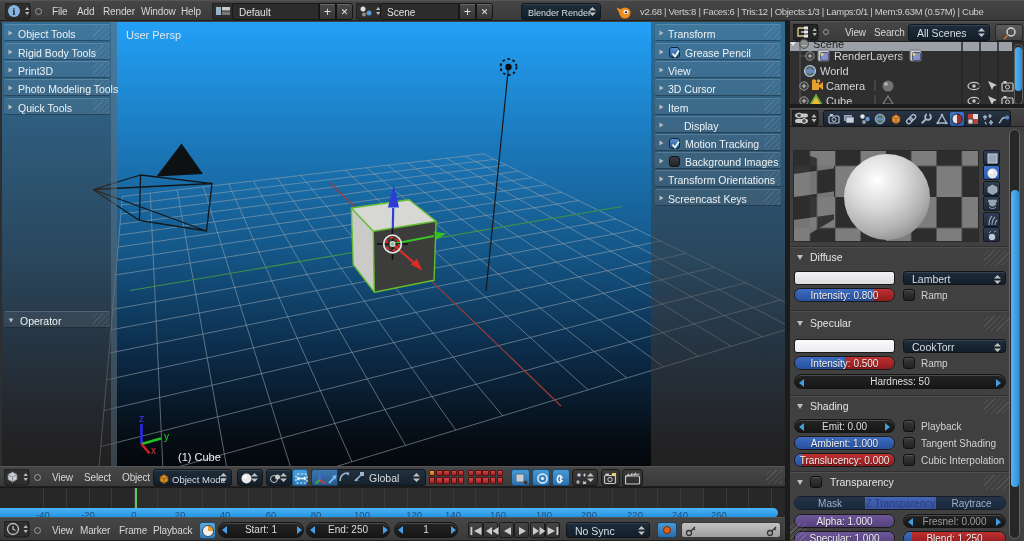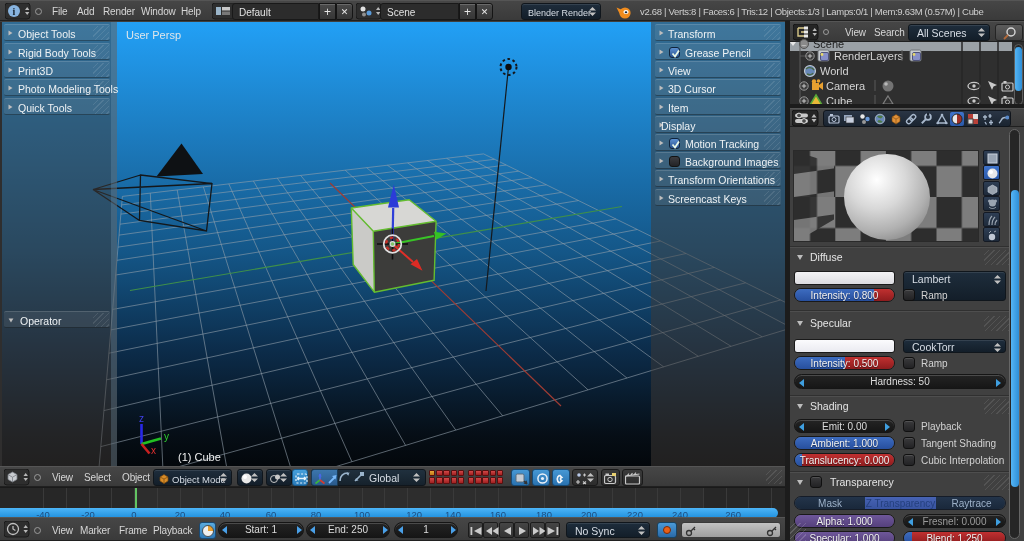--- a/index.html
+++ b/index.html
@@ -111,21 +111,21 @@
 <div class="abs" style="left:4px;top:57px;width:126px;height:17px;background:rgba(255,255,255,.07);border-top:1px solid rgba(255,255,255,.14);border-bottom:1px solid rgba(0,0,0,.35);border-radius:2px">
 <span class="tri-r" style="margin:5px 0 0 4px;transform:scale(.8)"></span>
 <span style="position:absolute;left:13px;top:2.5px;color:#eef2f4;white-space:nowrap;font-size:10.5px">3D Cursor</span>
 <div class="abs stripes" style="right:1px;top:1px;width:16px;height:14px"></div></div>
 <div class="abs" style="left:4px;top:76px;width:126px;height:17px;background:rgba(255,255,255,.07);border-top:1px solid rgba(255,255,255,.14);border-bottom:1px solid rgba(0,0,0,.35);border-radius:2px">
 <span class="tri-r" style="margin:5px 0 0 4px;transform:scale(.8)"></span>
 <span style="position:absolute;left:13px;top:2.5px;color:#eef2f4;white-space:nowrap;font-size:10.5px">Item</span>
 <div class="abs stripes" style="right:1px;top:1px;width:16px;height:14px"></div></div>
 <div class="abs" style="left:4px;top:94px;width:126px;height:17px;background:rgba(255,255,255,.07);border-top:1px solid rgba(255,255,255,.14);border-bottom:1px solid rgba(0,0,0,.35);border-radius:2px">
 <span class="tri-r" style="margin:5px 0 0 4px;transform:scale(.8)"></span>
-<span style="position:absolute;left:6px;top:2.5px;color:#eef2f4;white-space:nowrap;font-size:10.5px">Display</span>
+<span style="position:absolute;left:29px;top:2.5px;color:#eef2f4;white-space:nowrap;font-size:10.5px">Display</span>
 <div class="abs stripes" style="right:1px;top:1px;width:16px;height:14px"></div></div>
 <div class="abs" style="left:4px;top:112px;width:126px;height:17px;background:rgba(255,255,255,.07);border-top:1px solid rgba(255,255,255,.14);border-bottom:1px solid rgba(0,0,0,.35);border-radius:2px">
 <span class="tri-r" style="margin:5px 0 0 4px;transform:scale(.8)"></span><span class="abs" style="left:14px;top:3px;width:11px;height:11px;border-radius:3px;background:linear-gradient(#5b8fd0,#2a5491);border:1px solid #10243c">
         <svg style="position:absolute;left:1px;top:1px" width="9" height="9">
           <path d="M1.5 4.5l2.5 3L8 1.5" stroke="#e8f8e8" stroke-width="1.8" fill="none"></path>
         </svg>
       </span>
 <span style="position:absolute;left:30px;top:2.5px;color:#eef2f4;white-space:nowrap;font-size:10.5px">Motion Tracking</span>
 <div class="abs stripes" style="right:1px;top:1px;width:16px;height:14px"></div></div>
 <div class="abs" style="left:4px;top:130px;width:126px;height:17px;background:rgba(255,255,255,.07);border-top:1px solid rgba(255,255,255,.14);border-bottom:1px solid rgba(0,0,0,.35);border-radius:2px">
@@ -367,21 +367,21 @@
     <span class="abs" style="left:256px;top:20.5px;width:30px;text-align:center;font-size:9.5px;color:#1d4d80">60</span>
     <span class="abs" style="left:301px;top:20.5px;width:30px;text-align:center;font-size:9.5px;color:#1d4d80">80</span>
     <span class="abs" style="left:347px;top:20.5px;width:30px;text-align:center;font-size:9.5px;color:#1d4d80">100</span>
     <span class="abs" style="left:392px;top:20.5px;width:30px;text-align:right;font-size:9.5px;color:#1d4d80">120</span>
     <span class="abs" style="left:438px;top:20.5px;width:30px;text-align:center;font-size:9.5px;color:#1d4d80">140</span>
     <span class="abs" style="left:483px;top:20.5px;width:30px;text-align:center;font-size:9.5px;color:#1d4d80">160</span>
     <span class="abs" style="left:529px;top:20.5px;width:30px;text-align:center;font-size:9.5px;color:#1d4d80">180</span>
     <span class="abs" style="left:574px;top:20.5px;width:30px;text-align:center;font-size:9.5px;color:#1d4d80">200</span>
     <span class="abs" style="left:620px;top:20.5px;width:30px;text-align:center;font-size:9.5px;color:#1d4d80">220</span>
     <span class="abs" style="left:665px;top:20.5px;width:30px;text-align:center;font-size:9.5px;color:#1d4d80">240</span>
-    <span class="abs" style="left:711px;top:20.5px;width:30px;text-align:right;font-size:9.5px;color:#1d4d80">260</span>
+    <span class="abs" style="left:711px;top:20.5px;width:30px;text-align:left;font-size:9.5px;color:#1d4d80">260</span>
   </div>
 <div class="abs hdr" style="left:0;top:517px;width:785px;height:24px">
 <svg class="abs" style="left:4px;top:3px" width="26" height="17">
  <rect width="25" height="16" rx="3" fill="#2e2e2e" stroke="#1a1a1a"></rect>
  <circle cx="9" cy="8" r="5.5" fill="none" stroke="#c0c0c0" stroke-width="1.3"></circle>
       <path d="M9 5v3l2.4 1.4" stroke="#c0c0c0" stroke-width="1.2" fill="none"></path>
  <path d="M19.5 7l2.2-3 2.2 3zM19.5 9l2.2 3 2.2-3z" fill="#b8b8b8"></path>
 </svg>
 <span class="abs" style="left:34px;top:9px;width:7px;height:7px;border-radius:50%;border:1.5px solid #9a9a9a"></span>
 <span class="abs menu" style="left:52px;top:7px">View</span>
@@ -717,21 +717,21 @@
     </span>
     <span class="abs" style="left:193px;top:119px;width:17px;height:15px;background:linear-gradient(#2e3e54,#1e2a3a);border:1px solid #141a24;border-radius:2px">
       <svg style="position:absolute;left:2px;top:1px" width="13" height="13">
         <circle cx="6" cy="8" r="3.2" fill="#c0c8d4"></circle>
         <path d="M3 4l2-2M8 3l2-1" stroke="#9aa4b0"></path>
       </svg>
     </span>
     <div class="abs" style="left:0;top:138px;width:222px;height:2px;background:#303030;border-bottom:1px solid #4e4e4e"></div>
     <div class="abs" style="left:2px;top:142px;width:218px;height:16px"><span class="tri-d" style="margin-top:5px;margin-left:5px"></span><span class="abs phead" style="left:18px;top:1px">Diffuse</span><div class="abs stripes" style="right:0px;top:0px;width:26px;height:15px"></div></div>
     <div class="abs" style="left:4px;top:163px;width:101px;height:14px;border-radius:3px;background:linear-gradient(#f2f2f4,#dcdce0);border:1px solid #1a1a1a"></div>
-    <div class="abs drop" style="left:113px;top:163px;width:103px;height:30px;padding:1px 16px 0 8px">Lambert<svg class="updn" style="top:2.5px" width="7" height="9">
+    <div class="abs drop" style="left:113px;top:163px;width:103px;height:14px;padding:1px 16px 0 8px">Lambert<svg class="updn" style="top:2.5px" width="7" height="9">
         <path d="M0 3.5l3.5-3.5 3.5 3.5zM0 5.5l3.5 3.5 3.5-3.5z" fill="#c0c0c0"></path>
       </svg></div>
     <div class="abs" style="left:4px;top:180px;width:101px;height:14px;border-radius:7.0px;border:1px solid #191919;overflow:hidden;box-shadow:inset 0 1px 0 rgba(255,255,255,.25)">
       <span class="abs" style="left:0;top:0;width:79px;height:100%;background:linear-gradient(#3d6cc0,#274f9e)"></span>
       <span class="abs" style="left:79px;top:0;right:0;height:100%;background:linear-gradient(#c03030,#8e1c1e)"></span>
       <span class="abs" style="left:0;top:0.5px;width:100%;text-align:center;color:#f0f0f0;font-size:10px;text-shadow:0 1px 1px rgba(0,0,0,.5)">Intensity: 0.800</span>
     </div>
     <span class="abs cb" style="left:113px;top:181px"></span>
     <span class="abs" style="left:131px;top:182px;color:#d2d2d2;font-size:10px">Ramp</span>
     <div class="abs" style="left:0;top:202px;width:222px;height:2px;background:#303030;border-bottom:1px solid #4e4e4e"></div>

